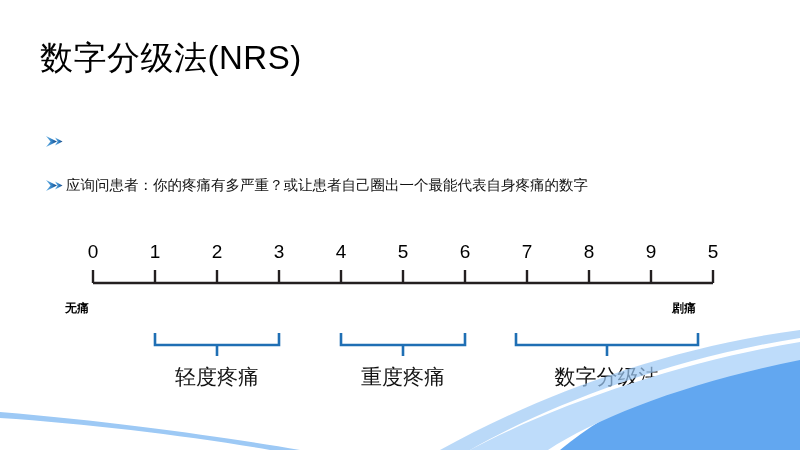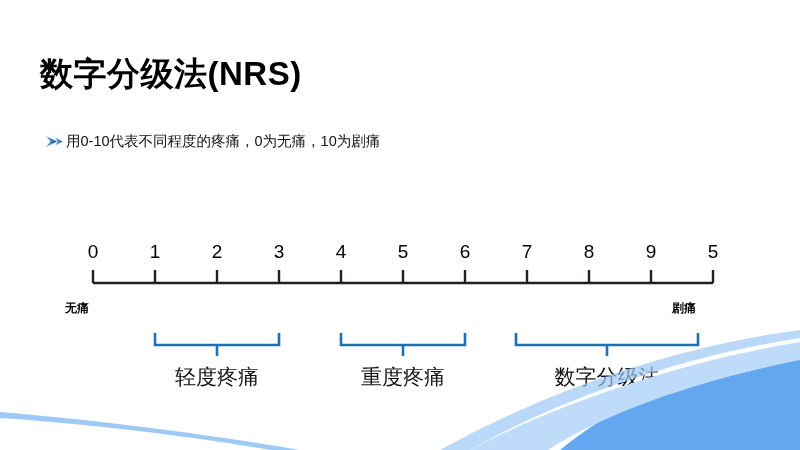--- a/index.html
+++ b/index.html
@@ -16,23 +16,23 @@
     width: 800px;
     height: 450px;
     background: #ffffff;
     overflow: hidden;
   }
 
   
   .title {
     position: absolute;
     left: 40px;
-    top: 52px;
+    top: 36px;
     font-size: 33px;
-    font-weight: 700;
+    font-weight: 400;
     letter-spacing: 0.5px;
     color: #000000;
     white-space: nowrap;
   }
 
   
   .bullets {
     position: absolute;
     left: 44px;
     top: 131px;
@@ -120,23 +120,38 @@
             <linearGradient id="bgrad1" x1="0" y1="0" x2="1" y2="0">
               <stop offset="0%" stop-color="#6fb7e8"></stop>
               <stop offset="55%" stop-color="#2f7ec2"></stop>
               <stop offset="100%" stop-color="#15407a"></stop>
             </linearGradient>
           </defs>
           <path d="M2 4 L13 9.5 L2 15 L6.5 9.5 Z" fill="url(#bgrad1)"></path>
           <path d="M11 5.6 L18.5 9.5 L11 13.4 L13.6 9.5 Z" fill="url(#bgrad1)"></path>
         </svg>
       </span>
-      <span class="bullet-text">用0-10代表不同程度的疼痛，0为无痛，10为剧痛</span>
     </div>
 
+    <div class="bullet-row">
+      <span class="bullet-icon">
+        <svg width="22" height="20" viewBox="0 0 22 20" xmlns="http://www.w3.org/2000/svg">
+          <defs>
+            <linearGradient id="bgrad2" x1="0" y1="0" x2="1" y2="0">
+              <stop offset="0%" stop-color="#6fb7e8"></stop>
+              <stop offset="55%" stop-color="#2f7ec2"></stop>
+              <stop offset="100%" stop-color="#15407a"></stop>
+            </linearGradient>
+          </defs>
+          <path d="M2 4 L13 9.5 L2 15 L6.5 9.5 Z" fill="url(#bgrad2)"></path>
+          <path d="M11 5.6 L18.5 9.5 L11 13.4 L13.6 9.5 Z" fill="url(#bgrad2)"></path>
+        </svg>
+      </span>
+      <span class="bullet-text">应询问患者：你的疼痛有多严重？或让患者自己圈出一个最能代表自身疼痛的数字</span>
+    </div>
 
   </div>
 
   <svg class="scale" viewBox="0 0 800 450" xmlns="http://www.w3.org/2000/svg">
     <g>
       <line x1="93" y1="283" x2="713" y2="283" stroke="#231f20" stroke-width="2.4"></line>
     </g>
     <g stroke="#231f20" stroke-width="2.4">
       <line x1="93" y1="270" x2="93" y2="283"></line>
       <line x1="155" y1="270" x2="155" y2="283"></line>

